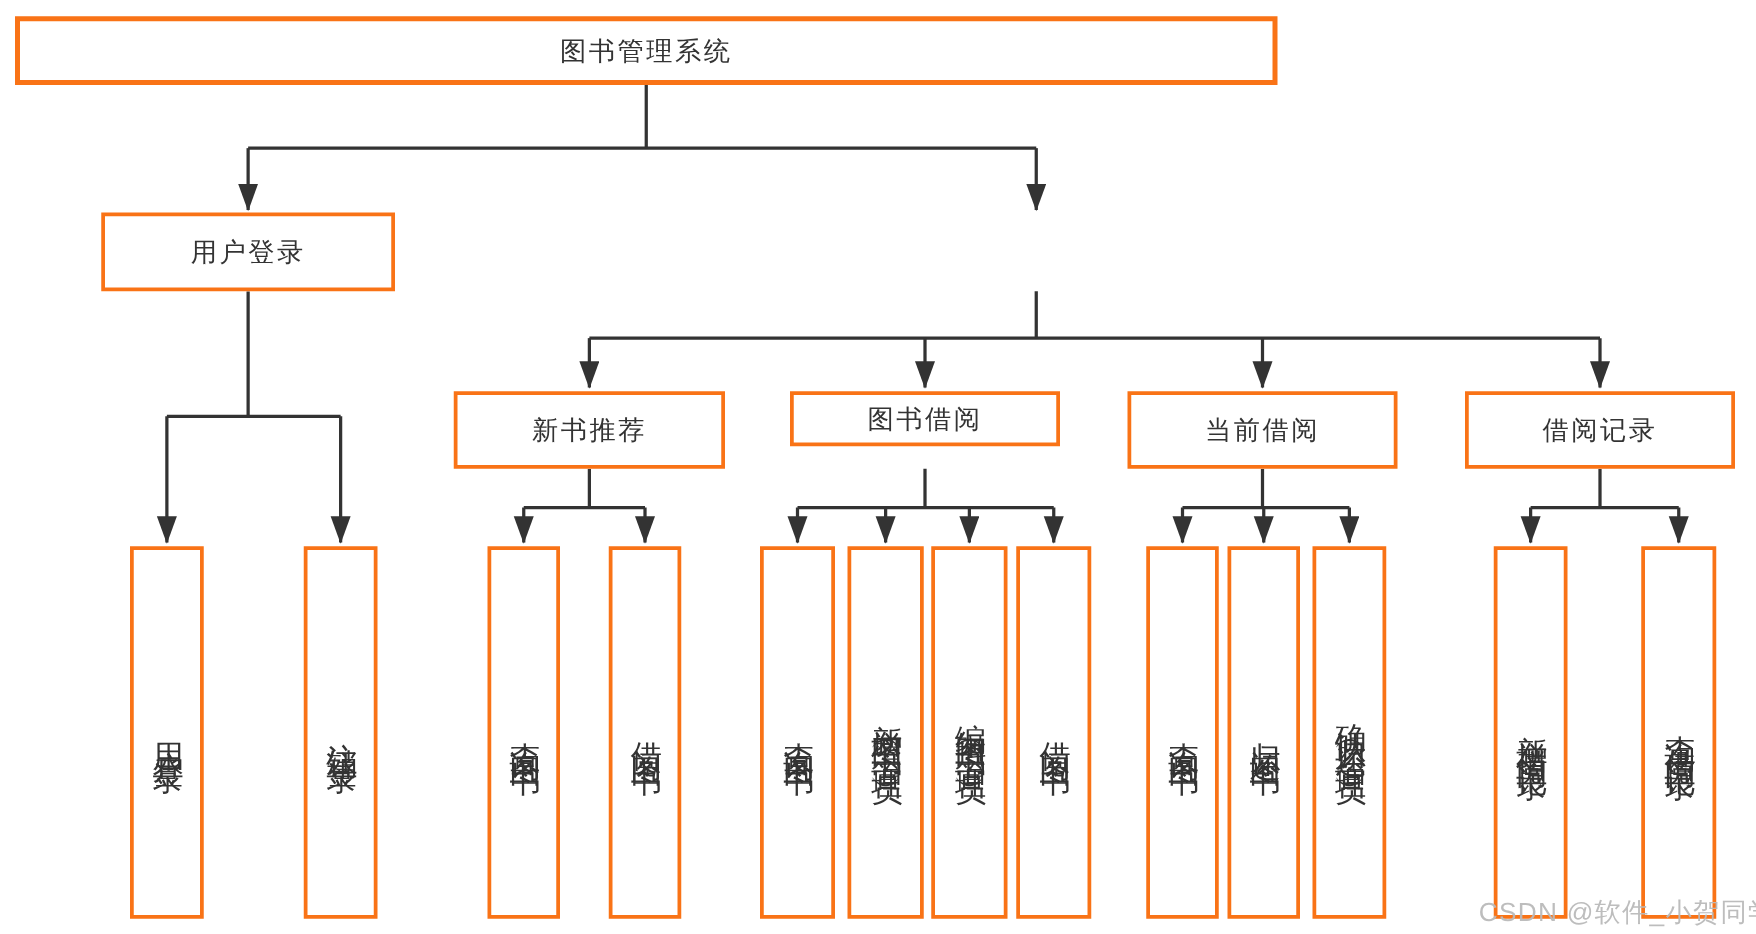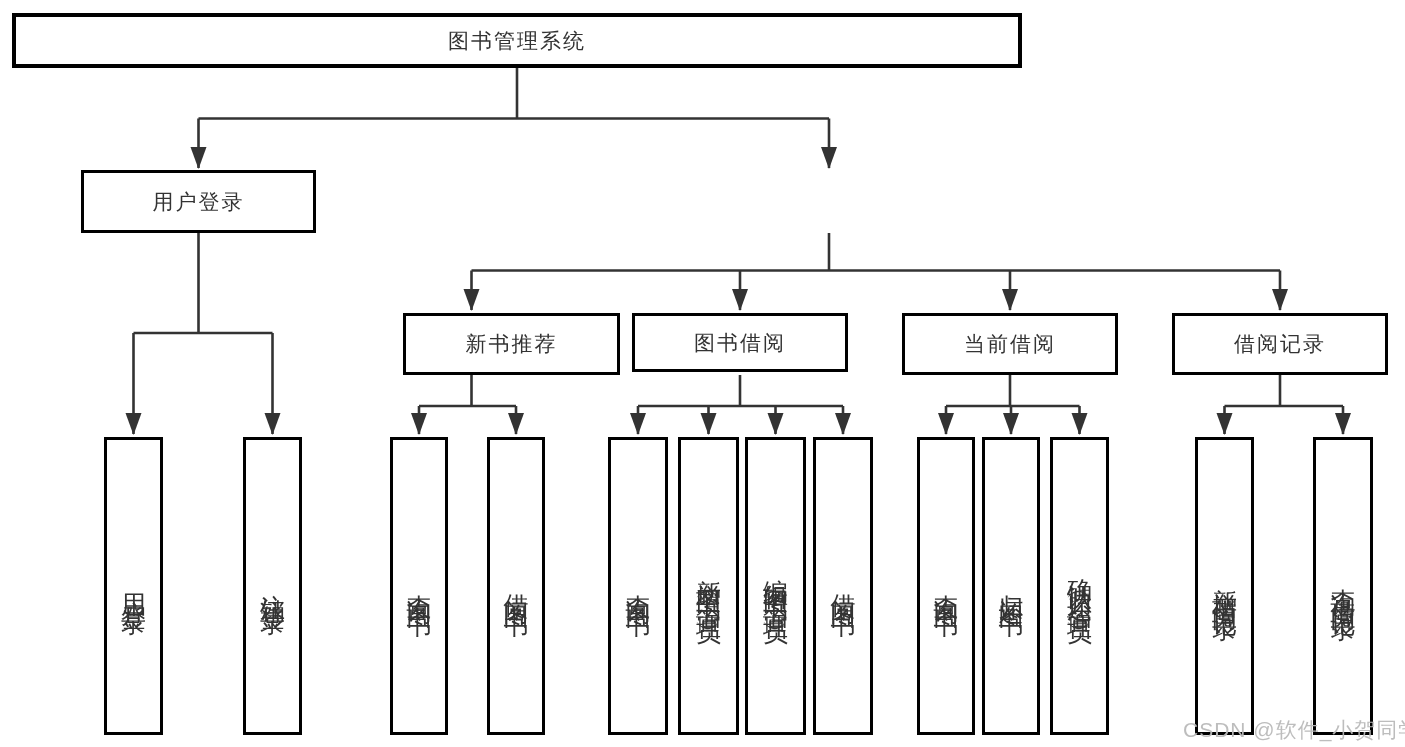--- a/index.html
+++ b/index.html
@@ -19,21 +19,21 @@
   .wires {
     position: absolute;
     left: 0; top: 0;
     width: 1405px; height: 747px;
     z-index: 0;
   }
   .box {
     position: absolute;
     box-sizing: border-box;
     background: #ffffff;
-    border: 3px solid #000000;
+    border: 3px solid #f97316;
     color: #333333;
     display: flex;
     align-items: center;
     justify-content: center;
     z-index: 1;
   }
   .box.root { border-width: 4px; }
   .h-label {
     font-size: 21px;
     letter-spacing: 2px;
@@ -130,24 +130,24 @@
   </svg>
 
   <div class="box root" style="left:12px;top:13px;width:1010px;height:55px;">
     <span class="h-label">图书管理系统</span>
   </div>
 
   <div class="box" style="left:81px;top:170px;width:235px;height:63px;">
     <span class="h-label">用户登录</span>
   </div>
 
-  <div class="box" style="left:363px;top:313px;width:217px;height:62px;margin-left:40px;">
+  <div class="box" style="left:363px;top:313px;width:217px;height:62px;">
     <span class="h-label">新书推荐</span>
   </div>
-  <div class="box" style="left:632px;top:313px;width:216px;height:59px;">
+  <div class="box" style="left:632px;top:313px;width:216px;height:44px;">
     <span class="h-label">图书借阅</span>
   </div>
   <div class="box" style="left:902px;top:313px;width:216px;height:62px;">
     <span class="h-label">当前借阅</span>
   </div>
   <div class="box" style="left:1172px;top:313px;width:216px;height:62px;justify-content:center;">
     <span class="h-label">借阅记录</span>
   </div>
 
   <div class="box" style="left:104px;top:437px;width:59px;height:298px;">

